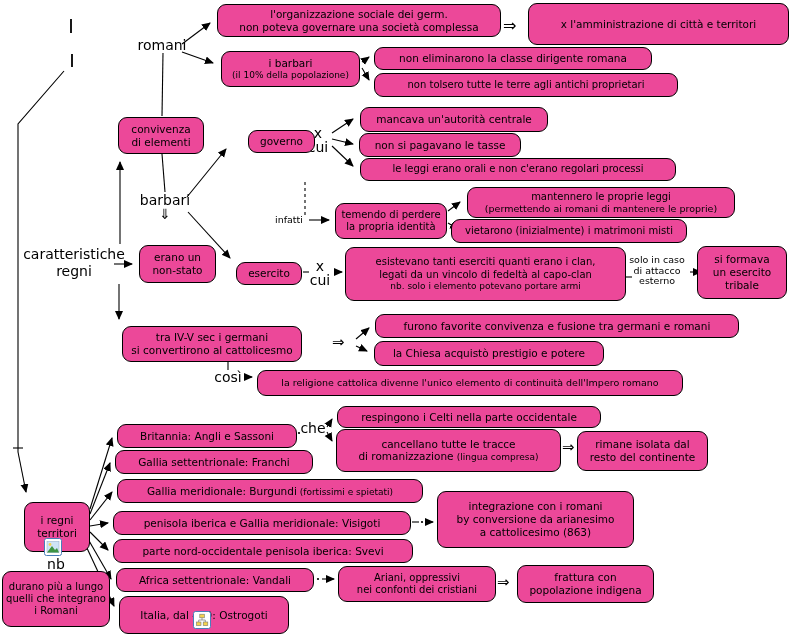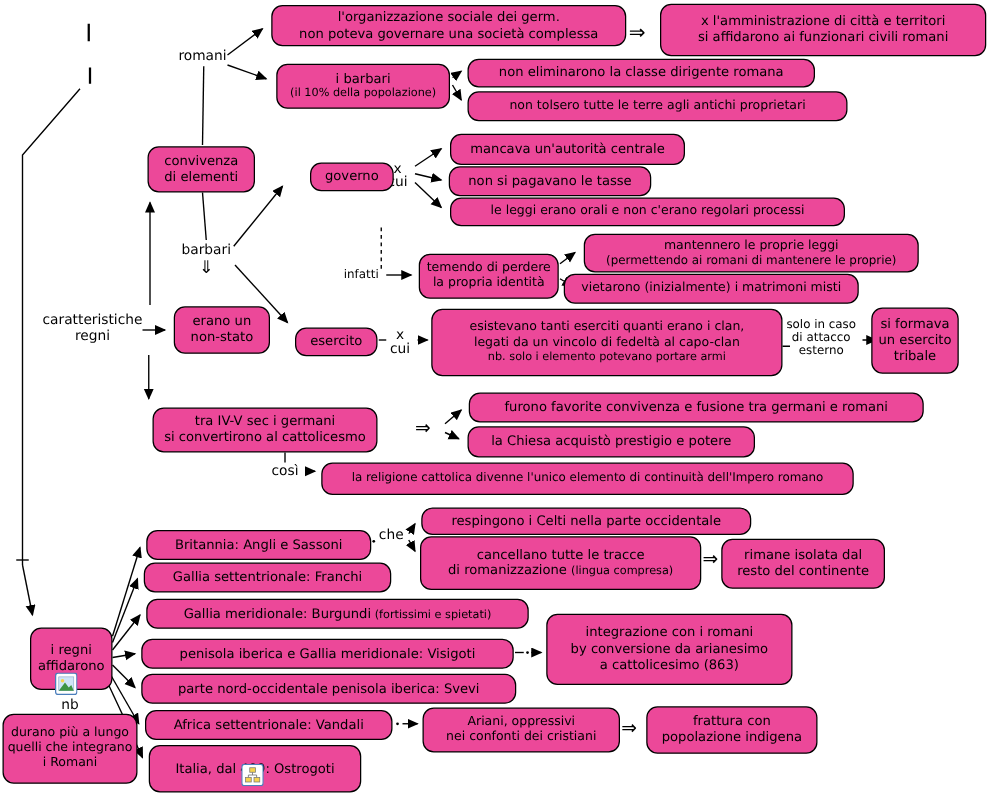--- a/index.html
+++ b/index.html
@@ -3,21 +3,21 @@
 <meta charset="utf-8">
 <style>
   html,body{margin:0;padding:0;}
   body{width:790px;height:638px;position:relative;background:#fff;color:#000;
        font-family:"DejaVu Sans","Liberation Sans",sans-serif;overflow:hidden;}
   .wires{position:absolute;left:0;top:0;}
   .node{position:absolute;border:1px solid #000;border-radius:9px;background:#ec4899;
         display:flex;flex-direction:column;justify-content:center;align-items:center;
         text-align:center;font-size:10.5px;line-height:1.22;padding:1px 3px;box-sizing:border-box;}
   .lbl{position:absolute;display:flex;flex-direction:column;justify-content:center;align-items:center;
-       text-align:center;font-size:11px;line-height:1.15;box-sizing:border-box;}
+       text-align:center;font-size:14px;line-height:1.15;box-sizing:border-box;}
   .node .line,.node span,.lbl span{white-space:nowrap;}
   .line span{display:inline;}
   .b{font-weight:normal;}
   .f10{font-size:10px;}
   .f95{font-size:9.5px;}
   .small{font-size:9px;}
   .imp{position:absolute;font-size:15px;line-height:1;}
   .icon{position:absolute;width:18px;height:18px;}
   .xcui{line-height:1.0;}
 </style>
@@ -125,21 +125,20 @@
 <div class="imp" style="left:332px;top:335px"><span>⇒</span></div>
 <div class="imp" style="left:562px;top:440px"><span>⇒</span></div>
 <div class="imp" style="left:497px;top:575px"><span>⇒</span></div>
 
 <div class="node" style="left:217px;top:4px;width:284px;height:33px">
   <span>l'organizzazione sociale dei germ.</span>
   <span>non poteva governare una società complessa</span>
 </div>
 <div class="node" style="left:528px;top:3px;width:261px;height:42px">
   <div class="line"><span>x l'</span><span class="b">amministrazione</span><span> di città e territori</span></div>
-  <div class="line"><span>si affidarono ai </span><span class="b">funzionari civili romani</span></div>
 </div>
 <div class="node" style="left:221px;top:51px;width:139px;height:36px">
   <span>i barbari</span>
   <span class="small">(il 10% della popolazione)</span>
 </div>
 <div class="node" style="left:374px;top:47px;width:278px;height:23px">
   <span>non eliminarono la classe dirigente romana</span>
 </div>
 <div class="node" style="left:374px;top:73px;width:304px;height:24px">
   <span class="f10">non tolsero tutte le terre agli antichi proprietari</span>
@@ -176,41 +175,41 @@
   <span class="b">non-stato</span>
 </div>
 <div class="node" style="left:236px;top:262px;width:66px;height:23px">
   <span class="b">esercito</span>
 </div>
 <div class="node" style="left:345px;top:247px;width:281px;height:54px">
   <span class="f10">esistevano tanti eserciti quanti erano i clan,</span>
   <span class="f10">legati da un vincolo di fedeltà al capo-clan</span>
   <span class="small">nb. solo i elemento potevano portare armi</span>
 </div>
-<div class="node" style="left:697px;top:246px;width:70px;height:53px">
+<div class="node" style="left:697px;top:246px;width:90px;height:53px">
   <span>si formava</span>
   <span>un esercito</span>
   <span>tribale</span>
 </div>
 <div class="node" style="left:122px;top:326px;width:180px;height:36px">
   <span>tra IV-V sec i germani</span>
   <div class="line"><span>si convertirono al </span><span class="b">cattolicesmo</span></div>
 </div>
 <div class="node" style="left:375px;top:314px;width:364px;height:24px">
   <span>furono favorite convivenza e fusione tra germani e romani</span>
 </div>
 <div class="node" style="left:374px;top:341px;width:230px;height:25px">
   <span>la Chiesa acquistò prestigio e potere</span>
 </div>
 <div class="node" style="left:257px;top:370px;width:426px;height:26px">
   <span class="f95">la religione cattolica divenne l'unico elemento di continuità dell'Impero romano</span>
 </div>
 <div class="node" style="left:24px;top:502px;width:66px;height:50px">
   <span>i regni</span>
-  <span>affidarono</span>
+  <span>territori</span>
 </div>
 <div class="node" style="left:2px;top:571px;width:108px;height:56px">
   <span class="f10">durano più a lungo</span>
   <span class="f10">quelli che integrano</span>
   <span class="f10">i Romani</span>
 </div>
 
 <div class="node" style="left:117px;top:424px;width:180px;height:24px">
   <div class="line"><span>Britannia: </span><span class="b">Angli e Sassoni</span><span class="small"></span></div>
 </div>

